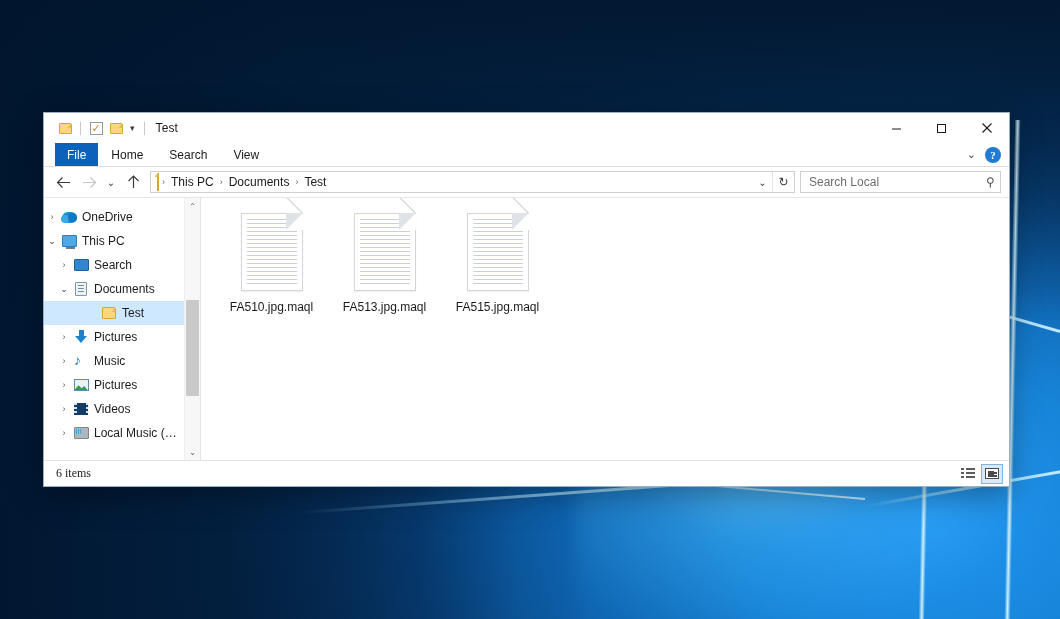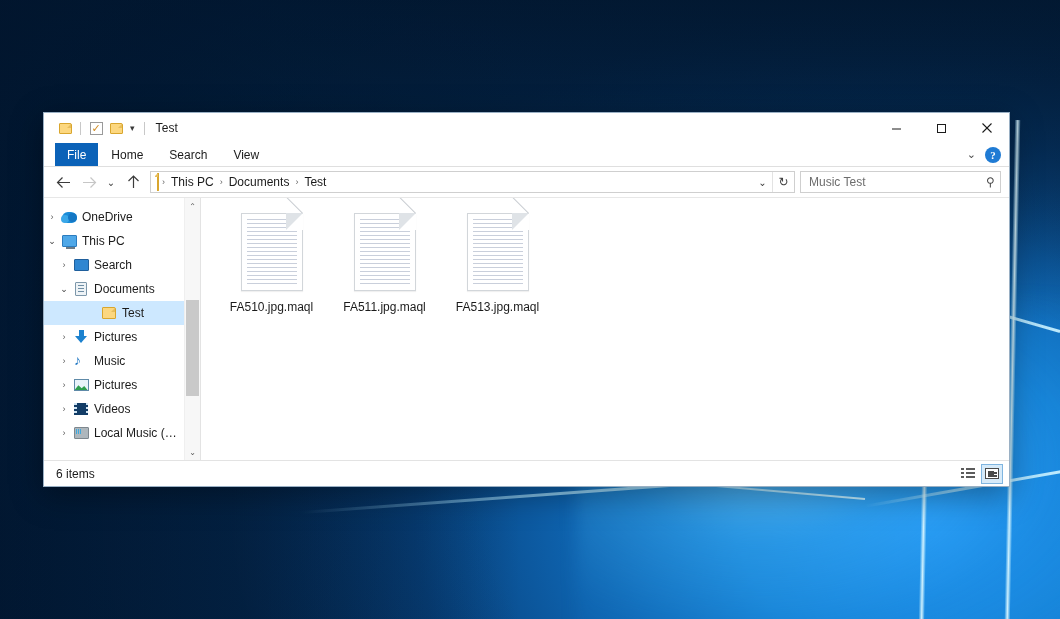--- a/index.html
+++ b/index.html
@@ -331,20 +331,21 @@
     white-space: nowrap;
   }
 
   
   .statusbar {
     height: 26px; flex: 0 0 auto;
     border-top: 1px solid #e3e3e3;
     background: #ffffff;
     display: flex; align-items: center;
     padding: 0 6px 0 12px;
+    font-family: Liberation Serif, serif;
   }
   .status-text { font-size: 12px; color: #1b1b1b; }
   .viewbtns { margin-left: auto; display: flex; align-items: center; gap: 2px; }
   .viewbtn {
     width: 22px; height: 20px;
     display: flex; align-items: center; justify-content: center;
     border: 1px solid transparent;
   }
   .viewbtn.active { border-color: #7fb5e0; background: #d6eaf9; }
   
@@ -454,21 +455,21 @@
           <span class="crumb-sep">›</span>
           <span class="crumb">Test</span>
         </div>
         <div class="addr-right">
           <div class="addr-drop">⌄</div>
           <div class="addr-refresh">↻</div>
         </div>
       </div>
 
       <div class="searchbox">
-        <span class="search-ph">Music Test</span>
+        <span class="search-ph">Search Local</span>
         <span class="search-ic">⚲</span>
       </div>
     </div>
 
     <div class="body">
 
       <div class="navpane">
         <div class="navtree">
           <div class="node indent-1">
             <span class="chev">›</span>
@@ -566,33 +567,33 @@
         <div class="fileitem">
           <div class="doc-ico-wrap">
             <div class="doc-ico">
                 <div class="doc-lines"></div>
                 <div class="doc-fold-blank"></div>
                 <div class="doc-lines-top"></div>
                 <div class="doc-fold-tri"></div>
                 <div class="doc-fold-edge"></div>
               </div>
           </div>
-          <div class="flabel">FA511.jpg.maql</div>
+          <div class="flabel">FA513.jpg.maql</div>
         </div>
         <div class="fileitem">
           <div class="doc-ico-wrap">
             <div class="doc-ico">
                 <div class="doc-lines"></div>
                 <div class="doc-fold-blank"></div>
                 <div class="doc-lines-top"></div>
                 <div class="doc-fold-tri"></div>
                 <div class="doc-fold-edge"></div>
               </div>
           </div>
-          <div class="flabel">FA513.jpg.maql</div>
+          <div class="flabel">FA515.jpg.maql</div>
         </div>
       </div>
     </div>
 
     <div class="statusbar">
       <div class="status-text">6 items</div>
       <div class="viewbtns">
         <div class="viewbtn">
           <span class="g-details">
             <span class="col-dots"></span>

